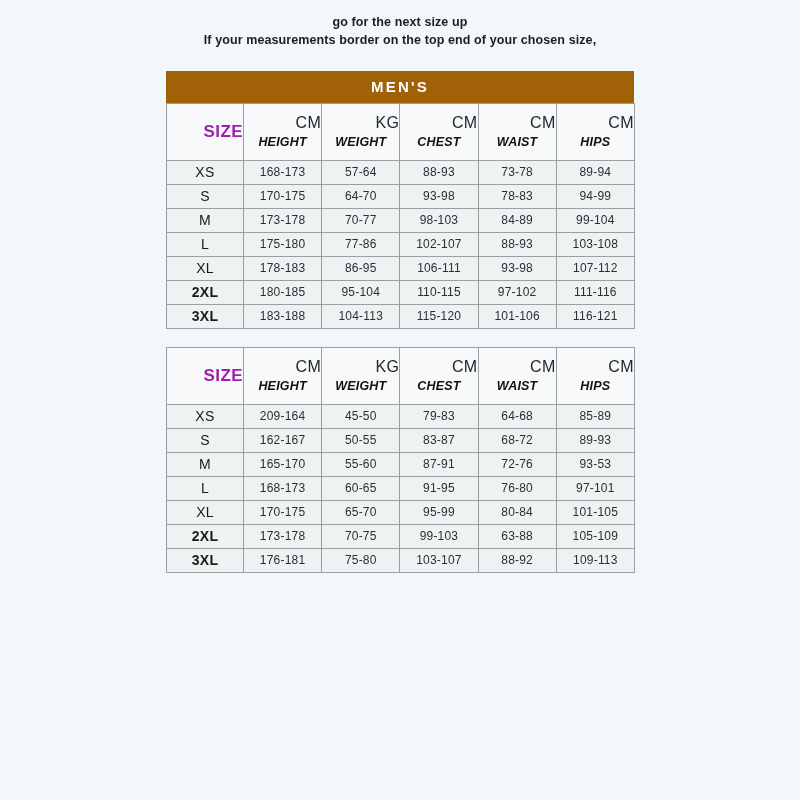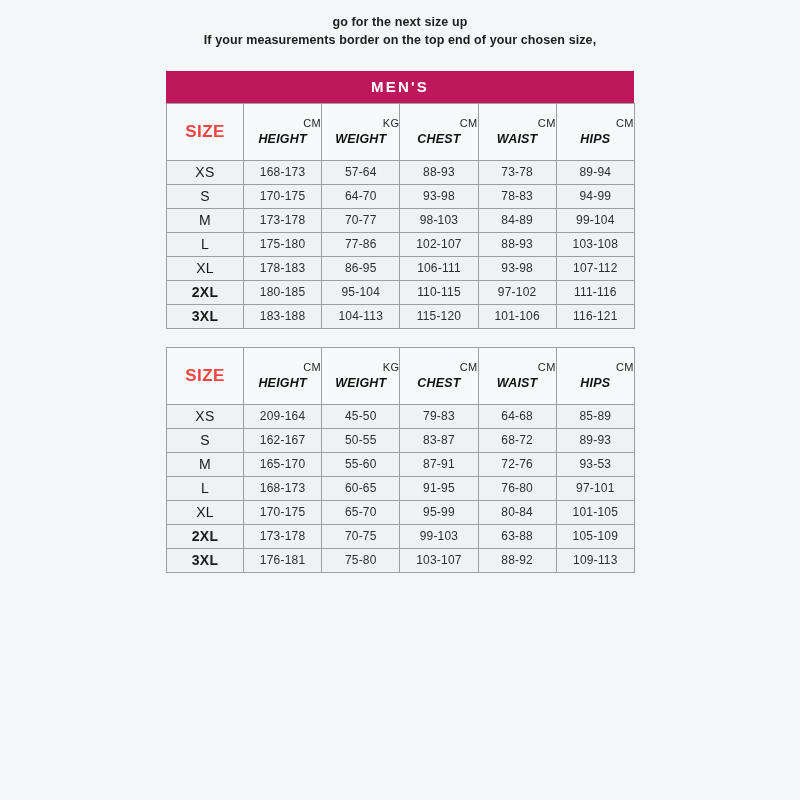--- a/index.html
+++ b/index.html
@@ -38,21 +38,21 @@
   
   .table-block {
     width: 468px;
     margin: 0 auto;
   }
   .table-block.men   { margin-top: 21px; }
   .table-block.women { margin-top: 18px; }
 
   .band {
     height: 32px;
-    background: #be185d;
+    background: #a16207;
     color: #ffffff;
     display: flex;
     align-items: center;
     justify-content: center;
     font-size: 15px;
     font-weight: 700;
     letter-spacing: 2.2px;
   }
 
   table.size-table {
@@ -71,33 +71,33 @@
     background: #eff2f3;
   }
 
   
   tr.head th {
     height: 56px;
     vertical-align: middle;
     background: #f7f9fa;
   }
   th.size-head {
-    text-align: center;
+    text-align: right;
     font-size: 17px;
     font-weight: 700;
-    color: #ef4444;
+    color: #a21caf;
     letter-spacing: 0.4px;
   }
   th.meas-head {
     padding: 0 7px 0 6px;
   }
   .unit {
     display: block;
     text-align: right;
-    font-size: 11px;
+    font-size: 16px;
     font-weight: 400;
     color: #23282b;
     line-height: 1.15;
     letter-spacing: 0.4px;
     margin-bottom: 2px;
   }
   .meas {
     display: block;
     text-align: center;
     font-size: 12.5px;

